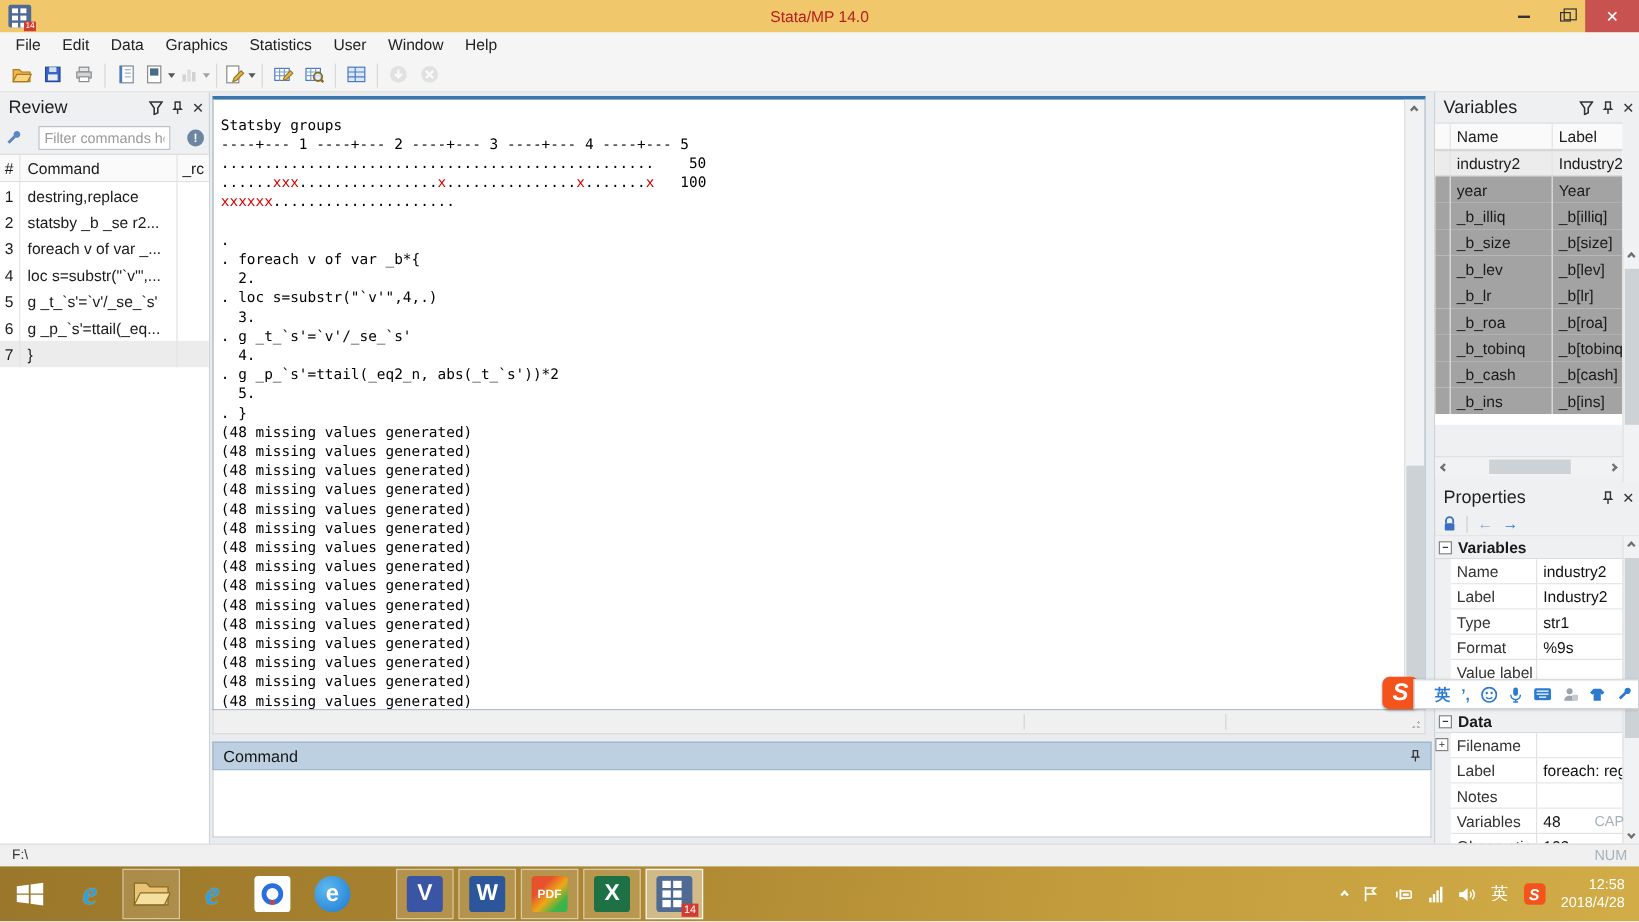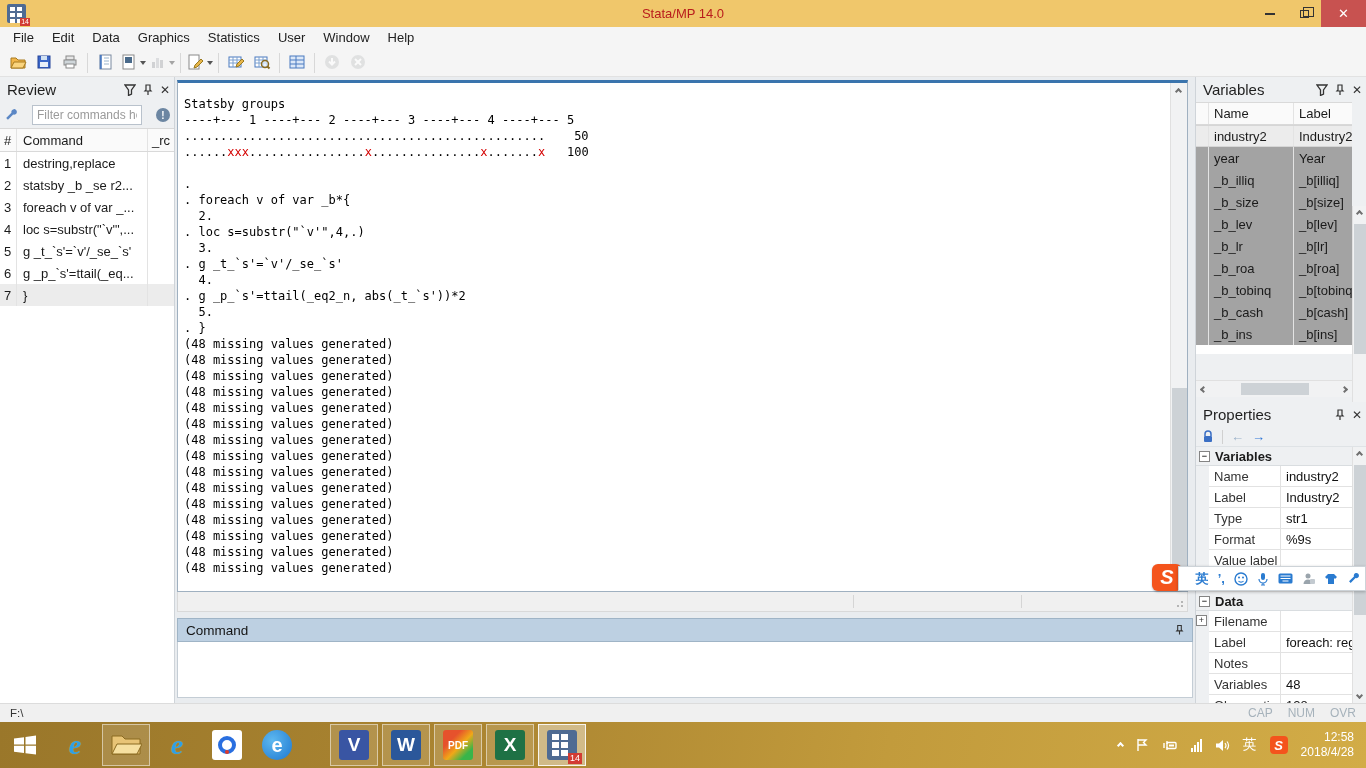--- a/index.html
+++ b/index.html
@@ -97,21 +97,21 @@
   .props-vscroll { position:absolute; right:0; top:45px; width:14px; bottom:0; background:#f1f2f3; border-left:1px solid #e0e0e0; }
 
   
   .sogou-bar { position:absolute; left:1152px; top:564px; width:214px; height:28px; z-index:50; }
   .sogou-strip { position:absolute; left:26px; right:0; top:2px; height:25px; background:#fff; border:1px solid #cdd3d8; box-shadow:0 1px 3px rgba(0,0,0,.25); display:flex; align-items:center; justify-content:space-around; padding-left:12px; }
   .sogou-logo { position:absolute; left:0; top:0; width:30px; height:27px; background:#f4541c; border-radius:6px; color:#fff; font-weight:bold; font-size:20px; font-style:italic; display:flex; align-items:center; justify-content:center; box-shadow:0 1px 2px rgba(0,0,0,.3); }
   .sg-ico { color:#2a7bd0; font-weight:bold; font-size:13px; display:flex; align-items:center; }
 
   
   .statusbar { position:absolute; left:0; top:703px; width:1366px; height:19px; background:#f0f0f0; border-top:1px solid #dcdcdc; display:flex; align-items:center; padding:0 10px; font-size:11.5px; color:#333; }
-  .status-indicators { margin-left:auto; display:flex; gap:15px; color:#a6b2bb; font-size:12px; }
+  .status-indicators { margin-left:auto; display:flex; gap:15px; color:#a6b2bb; font-size:12px;flex-direction:column; }
 
   
   .taskbar { position:absolute; left:0; top:722px; width:1366px; height:46px; background:linear-gradient(100deg,#9a772a 0%,#ab8531 35%,#c29b3c 65%,#d2ac47 100%); display:flex; align-items:stretch; }
   .task-btn { width:48px; display:flex; align-items:center; justify-content:center; margin:0 1px; }
   .task-btn.framed { border:1px solid rgba(255,255,255,.5); background:rgba(255,255,255,.14); margin:2px 2px; }
   .task-btn.active { background:rgba(255,255,255,.42); border-color:rgba(255,255,255,.85); }
   .task-btn.gap { margin-left:28px; }
   .appglyph.ie { font:bold italic 28px "Liberation Serif",serif; color:#2e9fe6; text-shadow:0 0 1px #f0b31e; }
   .tile { width:30px; height:30px; border-radius:3px; color:#fff; font-weight:bold; display:flex; align-items:center; justify-content:center; font-size:19px; }
   .tile.visio { background:#3955a3; } .tile.word { background:#2b579a; } .tile.excel { background:#1e7145; }
@@ -321,20 +321,21 @@
         </div>
       </div>
   </div>
 
   <div class="results">
     <div class="out-lines" id="out-lines">
         <div class="oline"><span>Statsby groups</span></div>
         <div class="oline"><span>----+--- 1 ----+--- 2 ----+--- 3 ----+--- 4 ----+--- 5 </span></div>
         <div class="oline"><span>..................................................    50</span></div>
         <div class="oline"><span>......</span><span class="red">xxx</span><span>................</span><span class="red">x</span><span>...............</span><span class="red">x</span><span>.......</span><span class="red">x</span><span>   100</span></div>
+        <div class="oline"><span class="red">xxxxxx</span><span>.....................</span></div>
         <div class="oline">&nbsp;</div>
         <div class="oline"><span>.</span></div>
         <div class="oline"><span>. foreach v of var _b*{</span></div>
         <div class="oline"><span>  2.</span></div>
         <div class="oline"><span>. loc s=substr("`v'",4,.)</span></div>
         <div class="oline"><span>  3.</span></div>
         <div class="oline"><span>. g _t_`s'=`v'/_se_`s'</span></div>
         <div class="oline"><span>  4.</span></div>
         <div class="oline"><span>. g _p_`s'=ttail(_eq2_n, abs(_t_`s'))*2</span></div>
         <div class="oline"><span>  5.</span></div>

